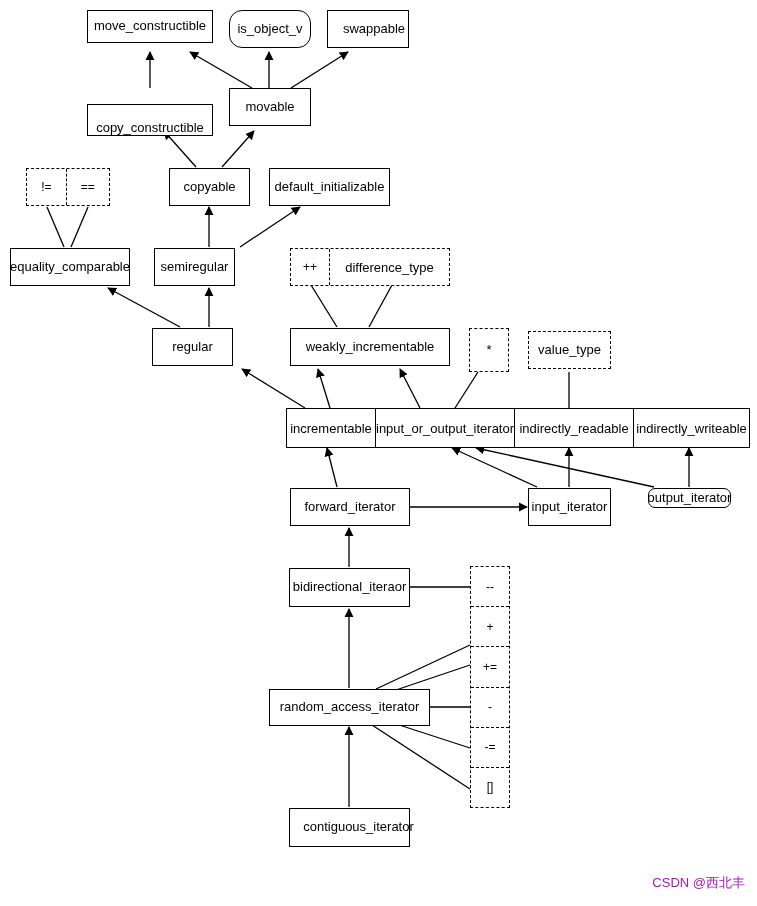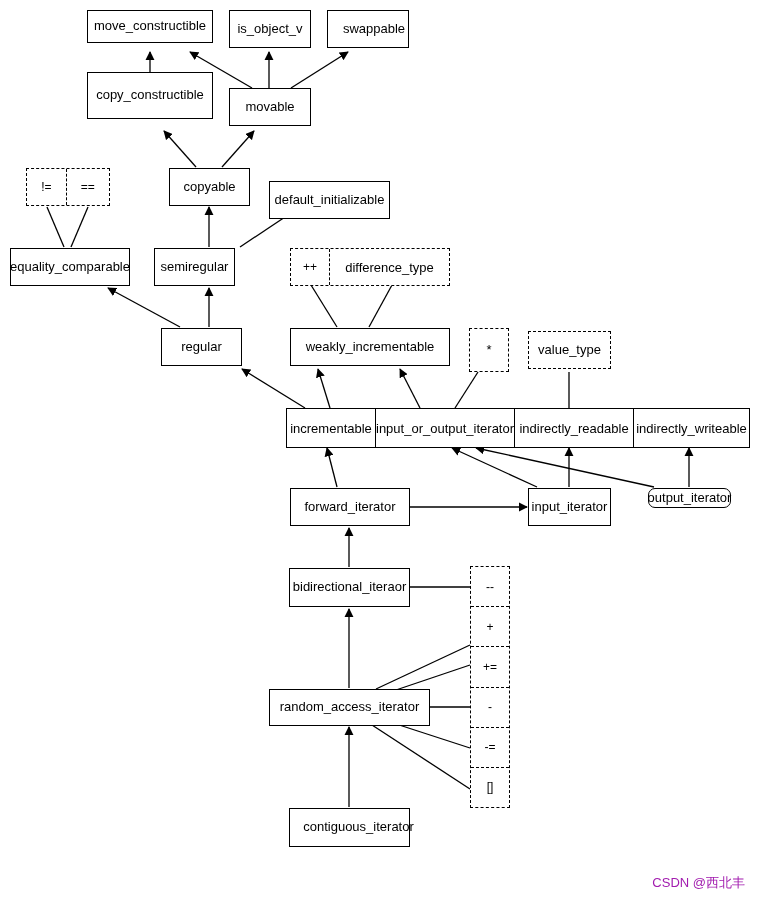--- a/index.html
+++ b/index.html
@@ -163,57 +163,57 @@
 
       <line x1="372" y1="725" x2="470" y2="789"></line>
 
       <line x1="349" y1="807" x2="349" y2="727" marker-end="url(#arrow)"></line>
     </g>
   </svg>
 
   <div class="node" style="left:87px;top:10px;width:126px;height:33px;text-align:right;">
     <span>move_constructible</span>
   </div>
-  <div class="node" style="left:229px;top:10px;width:82px;height:38px;">
+  <div class="node" style="left:229px;top:10px;width:82px;height:38px;border-radius:13px;">
     <span>is_object_v</span>
   </div>
   <div class="node" style="left:327px;top:10px;width:82px;height:38px;padding-left:12px;">
     <span>swappable</span>
   </div>
 
-  <div class="node" style="left:87px;top:72px;width:126px;height:47px;">
+  <div class="node" style="left:87px;top:104px;width:126px;height:32px;align-items:flex-end;">
     <span>copy_constructible</span>
   </div>
   <div class="node" style="left:229px;top:88px;width:82px;height:38px;">
     <span>movable</span>
   </div>
 
   <div class="group row dashed-group" style="left:26px;top:168px;width:84px;height:38px;">
     <div class="cell op-cell">!=</div>
     <div class="cell op-cell">==</div>
   </div>
   <div class="node" style="left:169px;top:168px;width:81px;height:38px;">
     <span>copyable</span>
   </div>
-  <div class="node" style="left:269px;top:168px;width:121px;height:38px;margin-top:13px;">
+  <div class="node" style="left:269px;top:168px;width:121px;height:38px;">
     <span>default_initializable</span>
   </div>
 
   <div class="node" style="left:10px;top:248px;width:120px;height:38px;">
     <span>equality_comparable</span>
   </div>
   <div class="node" style="left:154px;top:248px;width:81px;height:38px;">
     <span>semiregular</span>
   </div>
   <div class="group row dashed-group" style="left:290px;top:248px;width:160px;height:38px;">
     <div class="cell op-cell" style="flex:0 0 38px;">++</div>
     <div class="cell">difference_type</div>
   </div>
 
-  <div class="node" style="left:161px;top:328px;width:81px;height:38px;">
+  <div class="node" style="left:152px;top:328px;width:81px;height:38px;">
     <span>regular</span>
   </div>
   <div class="node" style="left:290px;top:328px;width:160px;height:38px;">
     <span>weakly_incrementable</span>
   </div>
   <div class="node dashed" style="left:469px;top:328px;width:40px;height:44px;">
     <span>*</span>
   </div>
   <div class="node dashed" style="left:528px;top:331px;width:83px;height:38px;">
     <span>value_type</span>

